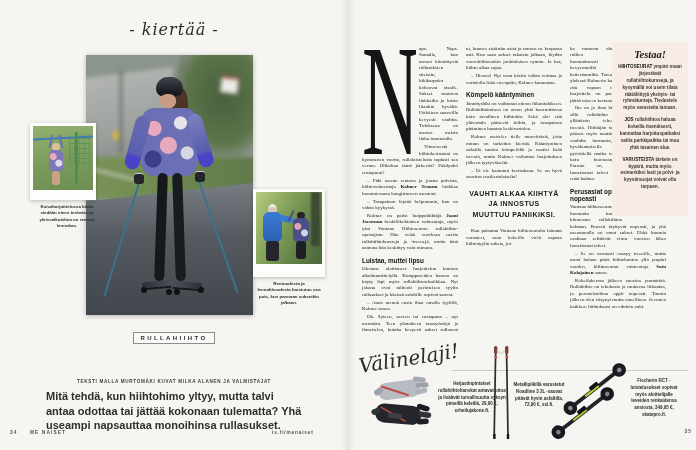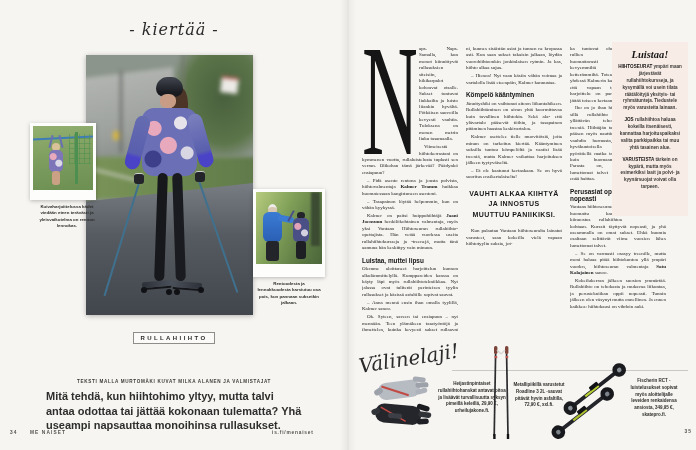--- a/index.html
+++ b/index.html
@@ -181,21 +181,21 @@
     <div class="spacer-r"></div>
     <p class="bp">ka tuntuvat ohuiden rullien takia huomattavasti kevyemmiltä ja ketterämmiltä. Toteamme yhdessä Kalmerin kanssa, että vapaan tyylin harjoittelu on parempi jättää toiseen kertaan.</p>
     <p class="bp ind">Iho on jo ihan hiessä, sillä rullahiihto on yllättävän tehokasta treeniä. Hiihtäjän tapaan pääsen myös nauttimaan vauhdin hurmasta, ja hyväkuntoisella pyörätiellä matka taittuu kuin huomaamatta. Parasta on, että lumettomat talvet eivät enää haittaa.</p>
     <h3 class="sub">Perusasiat oppii nopeasti</h3>
     <p class="bp">Vantaan hiihtoseurassa on huomattu kasvava kiinnostus rullahiihtoa kohtaan. Kurssit täyttyvät nopeasti, ja yhä useammalla on omat sukset. Ehkä buumia osaltaan selittävät viime vuosien lähes lumettomat talvet.</p>
     <p class="bp ind"><span>– Se on varmasti osasyy treenille, mutta moni haluaa pitää hiihtokuntoa yllä ympäri vuoden, hiihtoseuran valmentaja </span><span class="bname">Satu Kalajainen</span><span> sanoo.</span></p>
     <p class="bp ind">Kokeilukerran jälkeen suosion ymmärtää. Rullahiihto on tehokasta ja mukavaa liikuntaa, ja perustekniikan oppii nopeasti. Tunnin jälkeen olen väsynyt mutta onnellinen. Ja ennen kaikkea: hiihtokausi on vihdoin auki.</p>
   </div>
 
   <div class="abs testaa-box">
-    <div class="testaa-title">Luistaa!</div>
+    <div class="testaa-title">Testaa!</div>
     <div class="testaa-item"><b>HIIHTOSEURAT</b> <span>ympäri maan järjestävät rullahiihtokursseja, ja kysymällä voi usein tilata räätälöityjä yksityis- tai ryhmätunteja. Tiedustele myös varusteita lainaan.</span></div>
     <div class="testaa-item"><b>JOS</b> <span>rullahiihtoa haluaa kokeilla itsenäisesti, kannattaa harjoituspaikaksi valita parkkipaikka tai muu yhtä tasainen alue.</span></div>
     <div class="testaa-item"><b>VARUSTEISTA</b> <span>tärkein on kypärä, mutta myös esimerkiksi lasit ja polvi- ja kyynärsuojat voivat olla tarpeen.</span></div>
   </div>
 
   <div class="abs rule"></div>
   <div class="abs script valine-script">Välinelaji!</div>
 
   <svg class="abs" style="left:368px;top:372px;" width="68" height="62" viewBox="0 0 68 62">
     <g transform="rotate(-7 34 18)">

